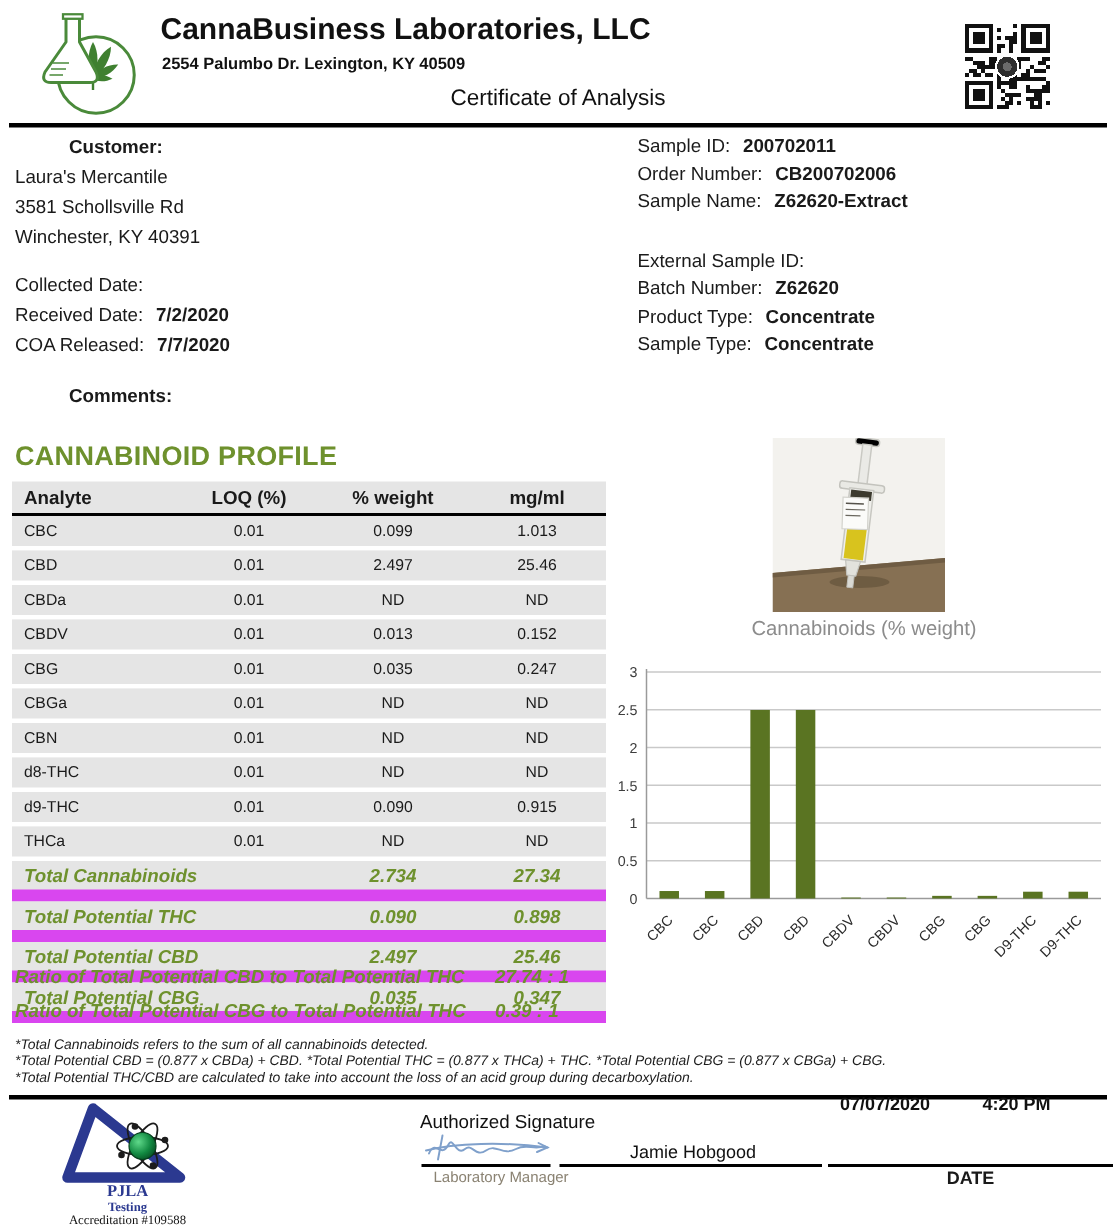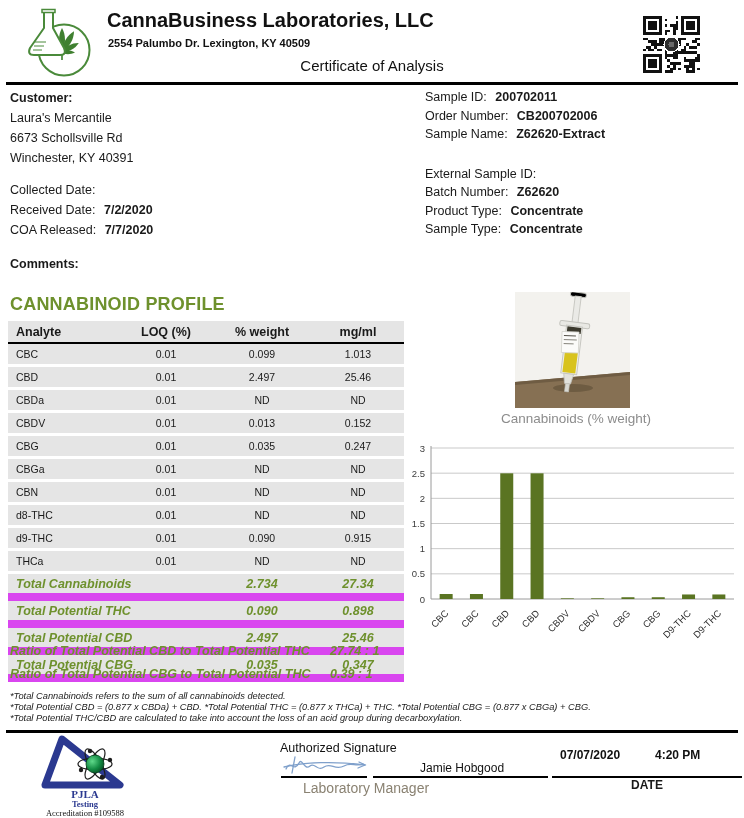--- a/index.html
+++ b/index.html
@@ -8,21 +8,21 @@
   .abs{position:absolute;}
   
   .company{left:107px;top:9px;font-size:20px;font-weight:600;color:#111;}
   .hdr-addr{left:108px;top:37px;font-size:11px;font-weight:bold;color:#111;}
   .cert-title{left:0;right:0;top:57px;text-align:center;font-size:15px;color:#111;}
   .divider{left:6px;right:6px;height:3px;background:#000;}
   
   .info{font-size:12.5px;line-height:20px;}
   .info .lbl{color:#1a1a1a;}
   .info .val{font-weight:bold;margin-left:5px;}
-  .bold{font-weight:bold;}
+  .bold{font-weight:bold;margin-left:36px;}
   .gap12{margin-top:12px;}
   .gap20{margin-top:21px;}
   
   .profile-title{left:10px;top:294px;font-size:18px;font-weight:bold;color:#6e912d;letter-spacing:.2px;}
   table.cb{border-collapse:separate;border-spacing:0;width:396px;table-layout:fixed;}
   table.cb th{background:#e5e5e5;border-bottom:2px solid #000;font-size:12.5px;font-weight:bold;
               text-align:center;padding:4px 0 3px;margin-left:16px;}
   table.cb th:first-child{text-align:left;padding-left:8px;}
   table.cb td{background:#e5e5e5;border-bottom:3px solid #fff;font-size:10.5px;text-align:center;
               height:18px;vertical-align:middle;}
@@ -35,23 +35,23 @@
   .footnotes{font-size:9.3px;font-style:italic;line-height:10.8px;color:#1c1c1c;}
   
   .chart-title{left:410px;top:411px;width:332px;text-align:center;font-size:13.5px;color:#8c8c8c;}
   
   .pjla-txt{font-family:"Liberation Serif",serif;text-align:center;width:104px;left:33px;}
   .pjla-name{top:788px;font-size:11px;font-weight:bold;color:#2b3990;}
   .pjla-sub{top:799px;font-size:8.5px;font-weight:bold;color:#2b3990;}
   .pjla-accr{top:808px;font-size:8.5px;color:#111;}
   .auth-title{left:280px;top:741px;font-size:12.5px;color:#111;}
   .sig-line{background:#000;height:2px;}
-  .role{left:303px;top:780px;font-size:14px;color:#8a8272;}
+  .role{left:289px;top:780px;font-size:10px;color:#8a8272;}
   .signer{left:386px;top:761px;font-size:12px;color:#111;margin-left:34px;}
-  .date-txt{top:748px;font-size:12px;font-weight:bold;color:#111;}
+  .date-txt{top:729px;font-size:12px;font-weight:bold;color:#111;}
   .date-lbl{left:552px;top:778px;width:190px;text-align:center;font-size:12px;font-weight:bold;}
 </style>
 </head>
 <body>
 
 <div class="page">
 
   <svg class="abs" style="left:20px;top:2px" width="100" height="80" viewBox="0 0 100 80">
     <circle cx="44" cy="48" r="25.5" fill="none" stroke="#4a8a3a" stroke-width="2"></circle>
     <g fill="#3f8030" transform="translate(42,50)">
@@ -210,21 +210,21 @@
         <circle cx="10.5" cy="10.5" r="3" fill="#fff"></circle>
         <circle cx="10.5" cy="10.5" r="2.5" fill="#2e2e2e"></circle>
         <circle cx="10.5" cy="10.5" r="1.1" fill="#6b6b6b"></circle>
       </svg></div>
 
   <div class="abs divider" style="top:82px"></div>
 
   <div class="abs info" style="left:10px;top:88px;width:380px">
     <div class="bold">Customer:</div>
     <div>Laura's Mercantile</div>
-    <div>6673 Schollsville Rd</div>
+    <div>3581 Schollsville Rd</div>
     <div>Winchester, KY  40391</div>
     <div class="gap12">
       <span class="lbl">Collected Date:</span>
       <span class="val"></span>
     </div>
     <div>
       <span class="lbl">Received Date:</span>
       <span class="val">7/2/2020</span>
     </div>
     <div>

